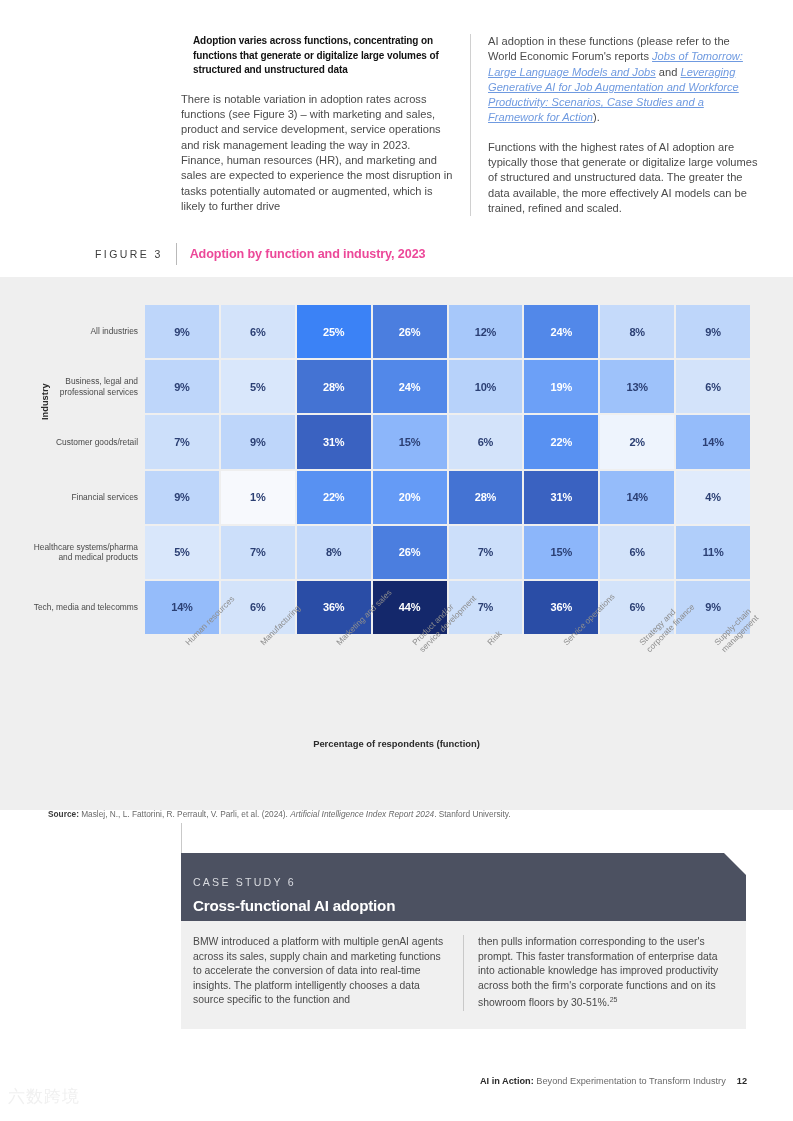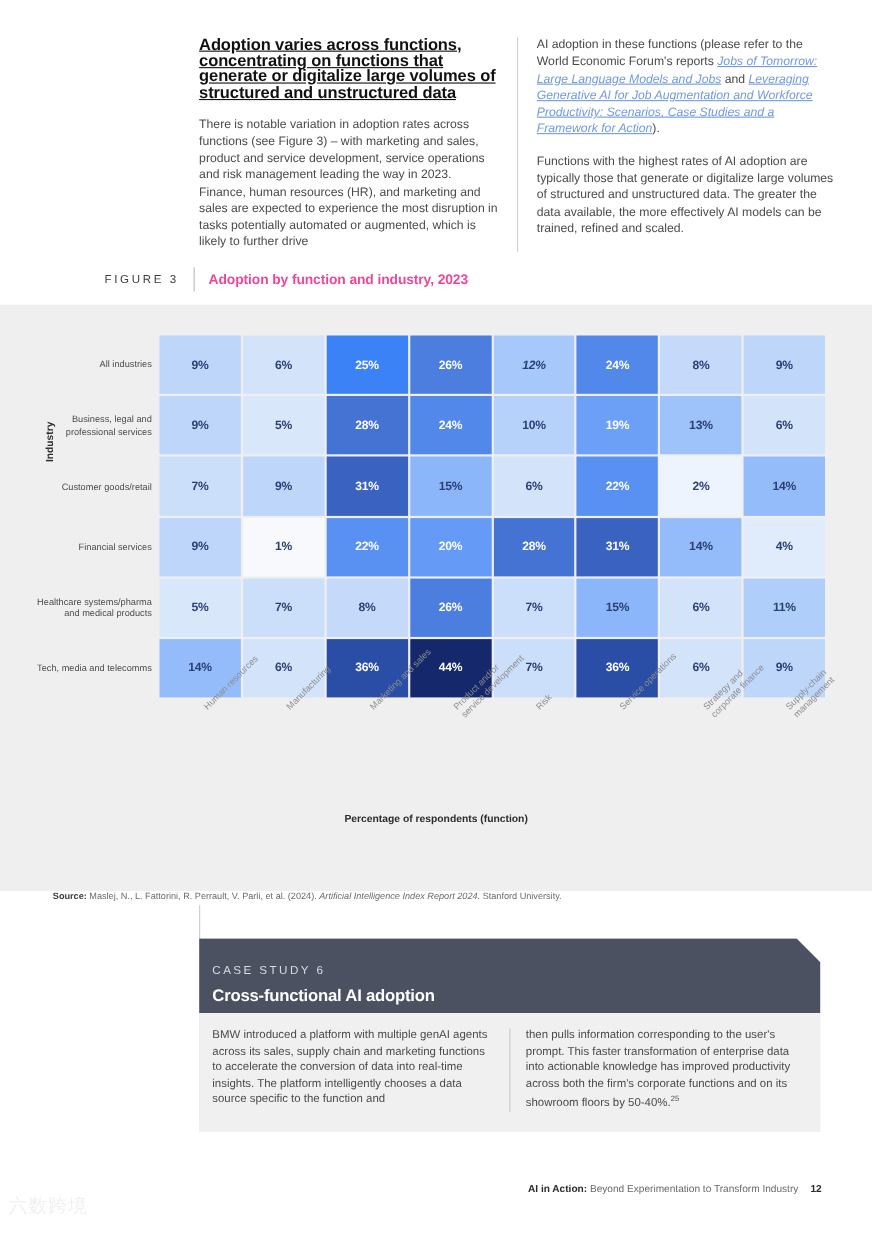--- a/index.html
+++ b/index.html
@@ -11,22 +11,22 @@
     -webkit-font-smoothing:antialiased;
   }
   .page{position:absolute;inset:0;}
 
   
   .intro{position:absolute;left:181px;top:34px;width:580px;display:flex;}
   .col{width:272px;}
   .col.left{padding-right:17px;border-right:1px solid #d0d0d0;}
   .col.right{padding-left:17px;}
   .lede{
-    font-size:15px;line-height:14.6px;font-weight:bold;color:#111111;
-    margin:0 0 14px 0;letter-spacing:-0.1px;text-decoration:underline;
+    font-size:10px;line-height:14.6px;font-weight:bold;color:#111111;
+    margin:0 0 14px 12px;letter-spacing:-0.1px;
   }
   .para{font-size:11.1px;line-height:15.3px;margin:0 0 14px 0;color:#4a4a4a;}
   .para:last-child{margin-bottom:0;}
   .lnk{color:#6f9ae0;text-decoration:underline;font-style:italic;}
 
   
   .figcap{position:absolute;left:95px;top:243px;display:flex;align-items:center;}
   .figlabel{
     font-size:10.5px;letter-spacing:2.4px;color:#3c3c3c;
     padding-right:13px;
@@ -126,21 +126,21 @@
       <div class="rowlabel">Customer goods/retail</div>
       <div class="rowlabel">Financial services</div>
       <div class="rowlabel">Healthcare systems/pharma and medical products</div>
       <div class="rowlabel">Tech, media and telecomms</div>
     </div>
   <div class="grid">
       <div class="cell" style="background: rgb(190, 214, 250); color: rgb(43, 63, 115);">9%</div>
       <div class="cell" style="background: rgb(211, 227, 250); color: rgb(43, 63, 115);">6%</div>
       <div class="cell" style="background: #3b82f6; color: rgb(255, 255, 255);">25%</div>
       <div class="cell" style="background: rgb(75, 126, 223); color: rgb(255, 255, 255);">26%</div>
-      <div class="cell" style="background: rgb(167, 200, 250); color: rgb(43, 63, 115); font-style: italic;">12%</div>
+      <div class="cell" style="background: rgb(167, 200, 250); color: rgb(43, 63, 115);">12%</div>
       <div class="cell" style="background: rgb(82, 136, 233); color: rgb(255, 255, 255);">24%</div>
       <div class="cell" style="background: rgb(197, 218, 250); color: rgb(43, 63, 115);">8%</div>
       <div class="cell" style="background: rgb(190, 214, 250); color: rgb(43, 63, 115);">9%</div>
       <div class="cell" style="background: rgb(190, 214, 250); color: rgb(43, 63, 115);">9%</div>
       <div class="cell" style="background: rgb(217, 231, 251); color: rgb(43, 63, 115);">5%</div>
       <div class="cell" style="background: rgb(68, 115, 211); color: rgb(255, 255, 255);">28%</div>
       <div class="cell" style="background: rgb(82, 136, 233); color: rgb(255, 255, 255);">24%</div>
       <div class="cell" style="background: rgb(183, 210, 250); color: rgb(43, 63, 115);">10%</div>
       <div class="cell" style="background: rgb(108, 160, 247); color: rgb(255, 255, 255);">19%</div>
       <div class="cell" style="background: rgb(158, 194, 250); color: rgb(43, 63, 115);">13%</div>
@@ -195,21 +195,21 @@
   </div>
 
   <div class="cs-rule"></div>
   <div class="cs">
     <div class="cs-head">
       <div class="cs-kicker">CASE STUDY 6</div>
       <div class="cs-title">Cross-functional AI adoption</div>
     </div>
     <div class="cs-body">
       <div class="cs-col left">BMW introduced a platform with multiple genAI agents across its sales, supply chain and marketing functions to accelerate the conversion of data into real-time insights. The platform intelligently chooses a data source specific to the function and</div>
-      <div class="cs-col right"><span>then pulls information corresponding to the user's prompt. This faster transformation of enterprise data into actionable knowledge has improved productivity across both the firm's corporate functions and on its showroom floors by 50-40%.</span><sup>25</sup></div>
+      <div class="cs-col right"><span>then pulls information corresponding to the user's prompt. This faster transformation of enterprise data into actionable knowledge has improved productivity across both the firm's corporate functions and on its showroom floors by 30-51%.</span><sup>25</sup></div>
     </div>
   </div>
 
   <div class="footer">
     <b>AI in Action:</b><span> Beyond Experimentation to Transform Industry</span><span class="pg">12</span>
   </div>
 
   <div class="watermark">六数跨境</div>
 </div>
 

